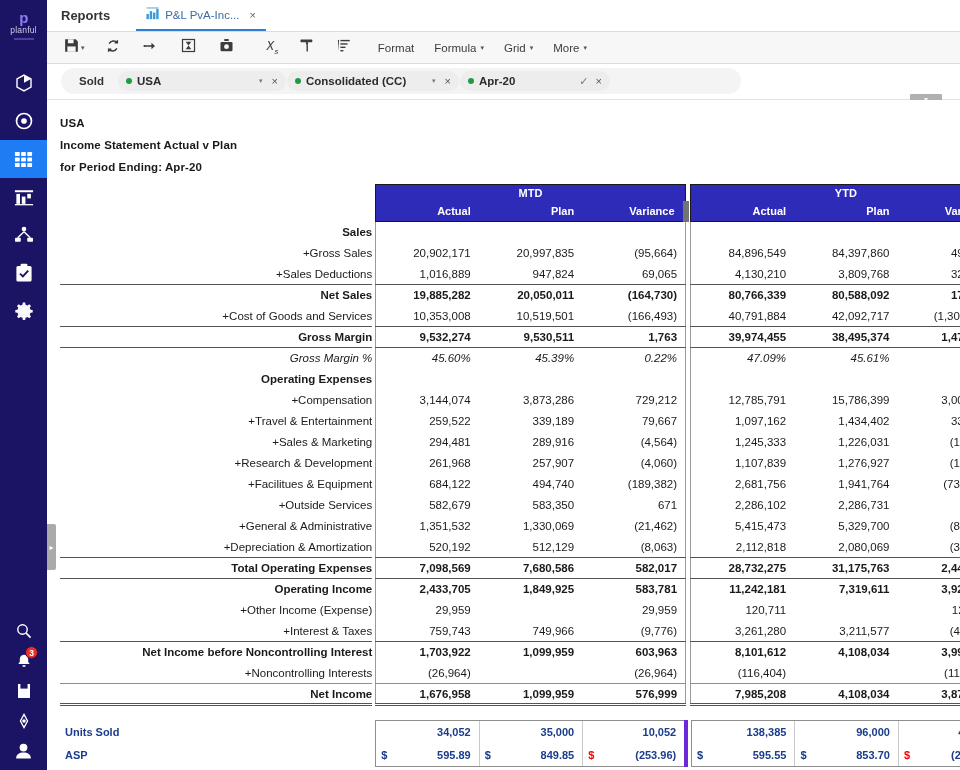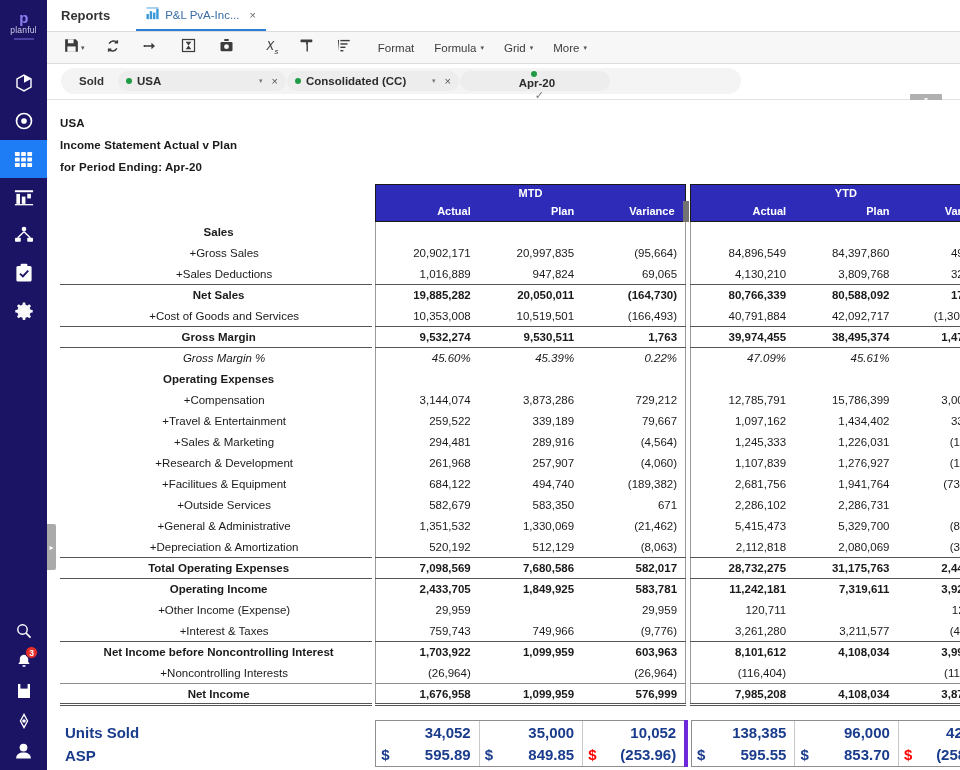--- a/index.html
+++ b/index.html
@@ -152,21 +152,21 @@
   .chip .ctext {
     font-size: 11.5px; color: #2c2c2c; font-weight: bold;
     white-space: nowrap;
   }
   .chip .cgap { flex: 1 1 auto; min-width: 16px; }
   .chip .ccaret { font-size: 7px; color: #777; padding: 0 5px 0 8px; }
   .chip .cx { font-size: 11px; color: #555; padding: 0 4px; }
   .chip .ccheck { font-size: 11px; color: #777; padding: 0 3px 0 8px; }
   .chip-usa { width: 168px; }
   .chip-cons { width: 172px; }
-  .chip-apr { width: 150px; flex-direction: column; }
+  .chip-apr { width: 150px; }
 
   .collapse-chevron {
     position: absolute; right: 62px; bottom: -6px;
     width: 32px; height: 11px; background: #b0b0b0;
     border-radius: 1px;
     display: flex; align-items: center; justify-content: center;
     color: #f0f0f0; font-size: 8px; cursor: pointer;
   }
 
   
@@ -215,41 +215,41 @@
     font-size: 11px; font-weight: bold;
     text-align: right; height: 21px;
     padding-right: 8px !important;
     border-bottom: 1px solid #1a1a1a;
   }
   .hdr-sub.first { border-left: 1px solid #1a1a1a; margin-left: 7px; }
   .hdr-sub.last  { border-right: 6px solid #737373; }
   .blankcell { background: #fff; border: none; }
 
   tr.datarow td { height: 21px; font-size: 11.5px; color: #1a1a1a; }
-  td.lbl  { text-align: center; padding-left: 5px !important; white-space: nowrap; }
+  td.lbl  { text-align: right; padding-left: 5px !important; white-space: nowrap; }
   td.lbl.ind { padding-left: 16px !important; }
   td.num  { text-align: right; padding-right: 8px !important;
             border-left: 1px solid #9a9a9a; }
   td.num.inner { border-left: none; }
   td.num.edge-r { border-right: 1px solid #9a9a9a; }
   td.spacer { background: #fff; }
 
   .b   { font-weight: bold; }
   .neg { color: #ff0000; }
   .pct { color: #2a3f90; font-style: italic; }
   tr.bot-rule td.num, tr.bot-rule td.lbl { border-bottom: 1px solid #555; }
   tr.bot-thin td.num, tr.bot-thin td.lbl { border-bottom: 1px solid #8e8e8e; }
   tr.dbl td.num, tr.dbl td.lbl { border-bottom: 3px double #555; }
 
   
   .statsblock { margin-top: 14px; }
   table.stats {
     border-collapse: collapse; table-layout: fixed; width: 944px;
   }
-  table.stats td { height: 23px; font-size: 15px; font-weight: bold; color: #1a3c8c; margin-top: 44px; }
+  table.stats td { height: 23px; font-size: 11px; font-weight: bold; color: #1a3c8c; margin-top: 44px; }
   td.slbl { text-align: left; padding-left: 5px; }
   td.sval { text-align: right; padding-right: 8px; }
   td.scur { text-align: left; padding-left: 5px; width: 14px; }
   .box-l { border-left: 1px solid #8e8e8e; }
   .box-r { border-right: 4px solid #6d28d9; }
   .box-t { border-top: 1px solid #8e8e8e; }
   .box-b { border-bottom: 1px solid #8e8e8e; }
   .sep-v { border-left: 1px solid #c9c9c9; }
   td.sneg { color: #ff0000; }
   td.scur.sneg { color: #ff0000; }

